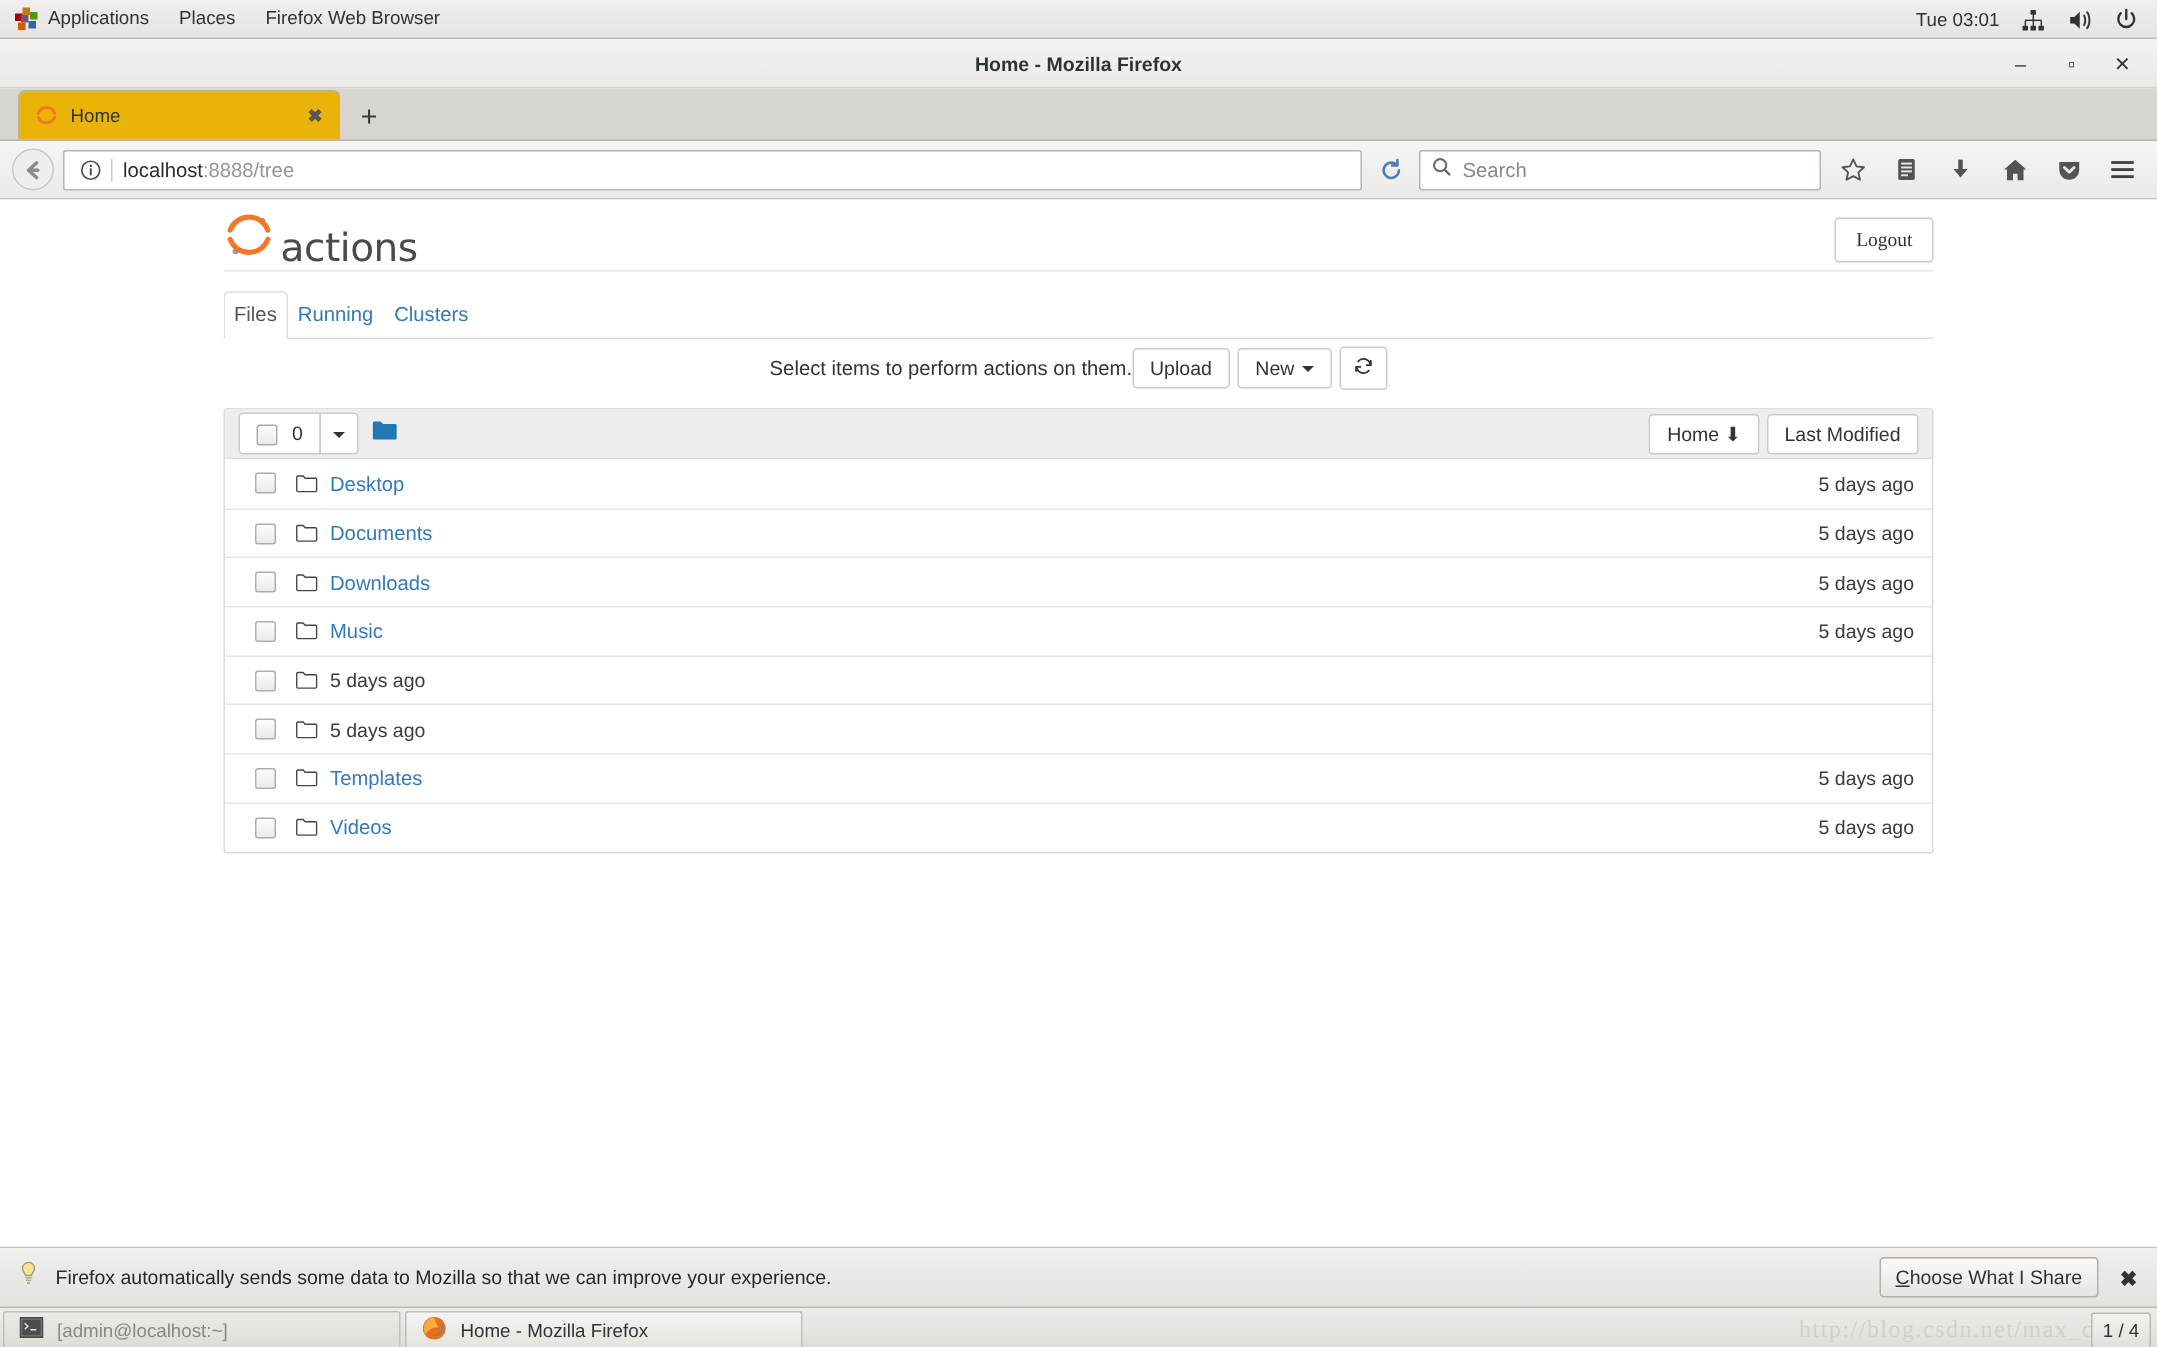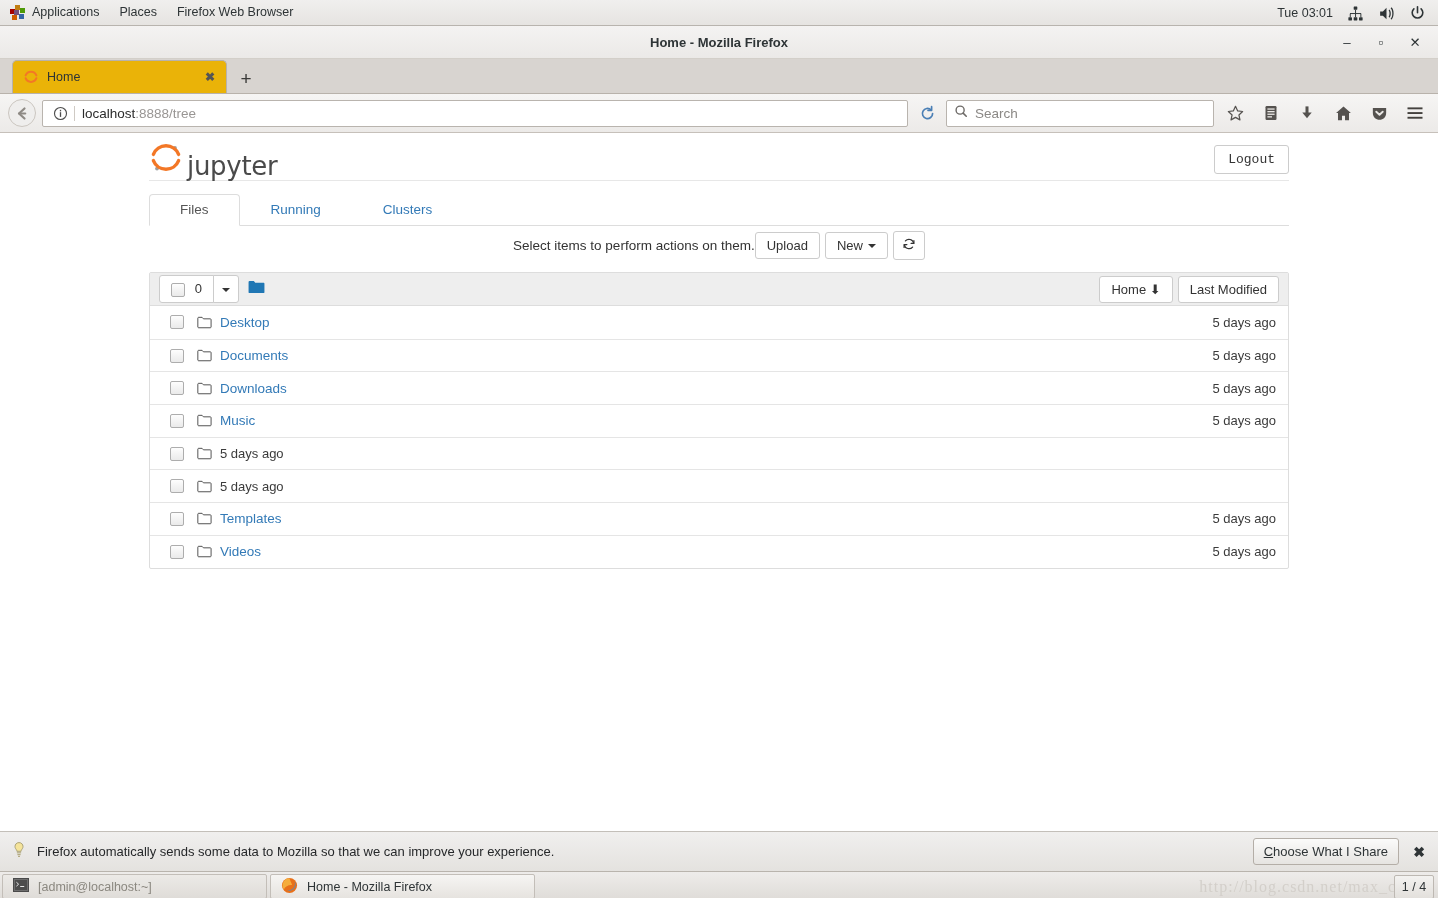--- a/index.html
+++ b/index.html
@@ -176,31 +176,31 @@
   }
   .jp-logo { display: flex; align-items: flex-end; gap: 4px; }
   .jp-wordmark {
     font-size: 26px; color: #4a4a4a; letter-spacing: -0.3px;
     font-family: "DejaVu Sans", sans-serif; position: relative; top: 2px;
   }
   .logout-btn {
     font-size: 13px; color: #333;
     background: #fff; border: 1px solid #ccc; border-radius: 3px;
     padding: 6px 13px; cursor: pointer;
-    font-family: Liberation Mono, monospace;
+    font-family: Liberation Serif, serif;
   }
 
   
   #jp-tabs {
     display: flex; align-items: flex-end;
     border-bottom: 1px solid #ddd;
     margin-top: 14px; height: 31px; padding-left: 0;
   }
   .jp-tab {
-    font-size: 13.5px; padding: 7px 30px 7px; cursor: pointer;
+    font-size: 13.5px; padding: 7px 6px 7px; cursor: pointer;
     color: #337ab7; line-height: 16px; border: 1px solid transparent;
     border-radius: 4px 4px 0 0; position: relative; top: 1px;
   }
   .jp-tab.active {
     color: #555; background: #fff;
     border: 1px solid #ddd; border-bottom-color: #fff;
   }
 
   
   #jp-actionrow {
@@ -483,21 +483,21 @@
       <div id="jp-header">
         <div class="jp-logo">
           <span>
             <svg width="34" height="34" viewBox="0 0 34 34">
               <circle cx="26" cy="7" r="1.9" fill="#9e9e9e"></circle>
               <circle cx="8" cy="27.6" r="1.9" fill="#9e9e9e"></circle>
               <path d="M4.4 19.6a13.5 13.5 0 0 0 25.2 0" stroke="#F37726" stroke-width="3.4" fill="none" stroke-linecap="round"></path>
               <path d="M29.6 13.4a13.5 13.5 0 0 0-25.2 0" stroke="#F37726" stroke-width="3.4" fill="none" stroke-linecap="round"></path>
             </svg>
           </span>
-          <span class="jp-wordmark">jupyter</span>
+          <span class="jp-wordmark">actions</span>
         </div>
         <button class="logout-btn">Logout</button>
       </div>
 
       <div id="jp-tabs">
         <div class="jp-tab active">Files</div>
         <div class="jp-tab">Running</div>
         <div class="jp-tab">Clusters</div>
       </div>
 

